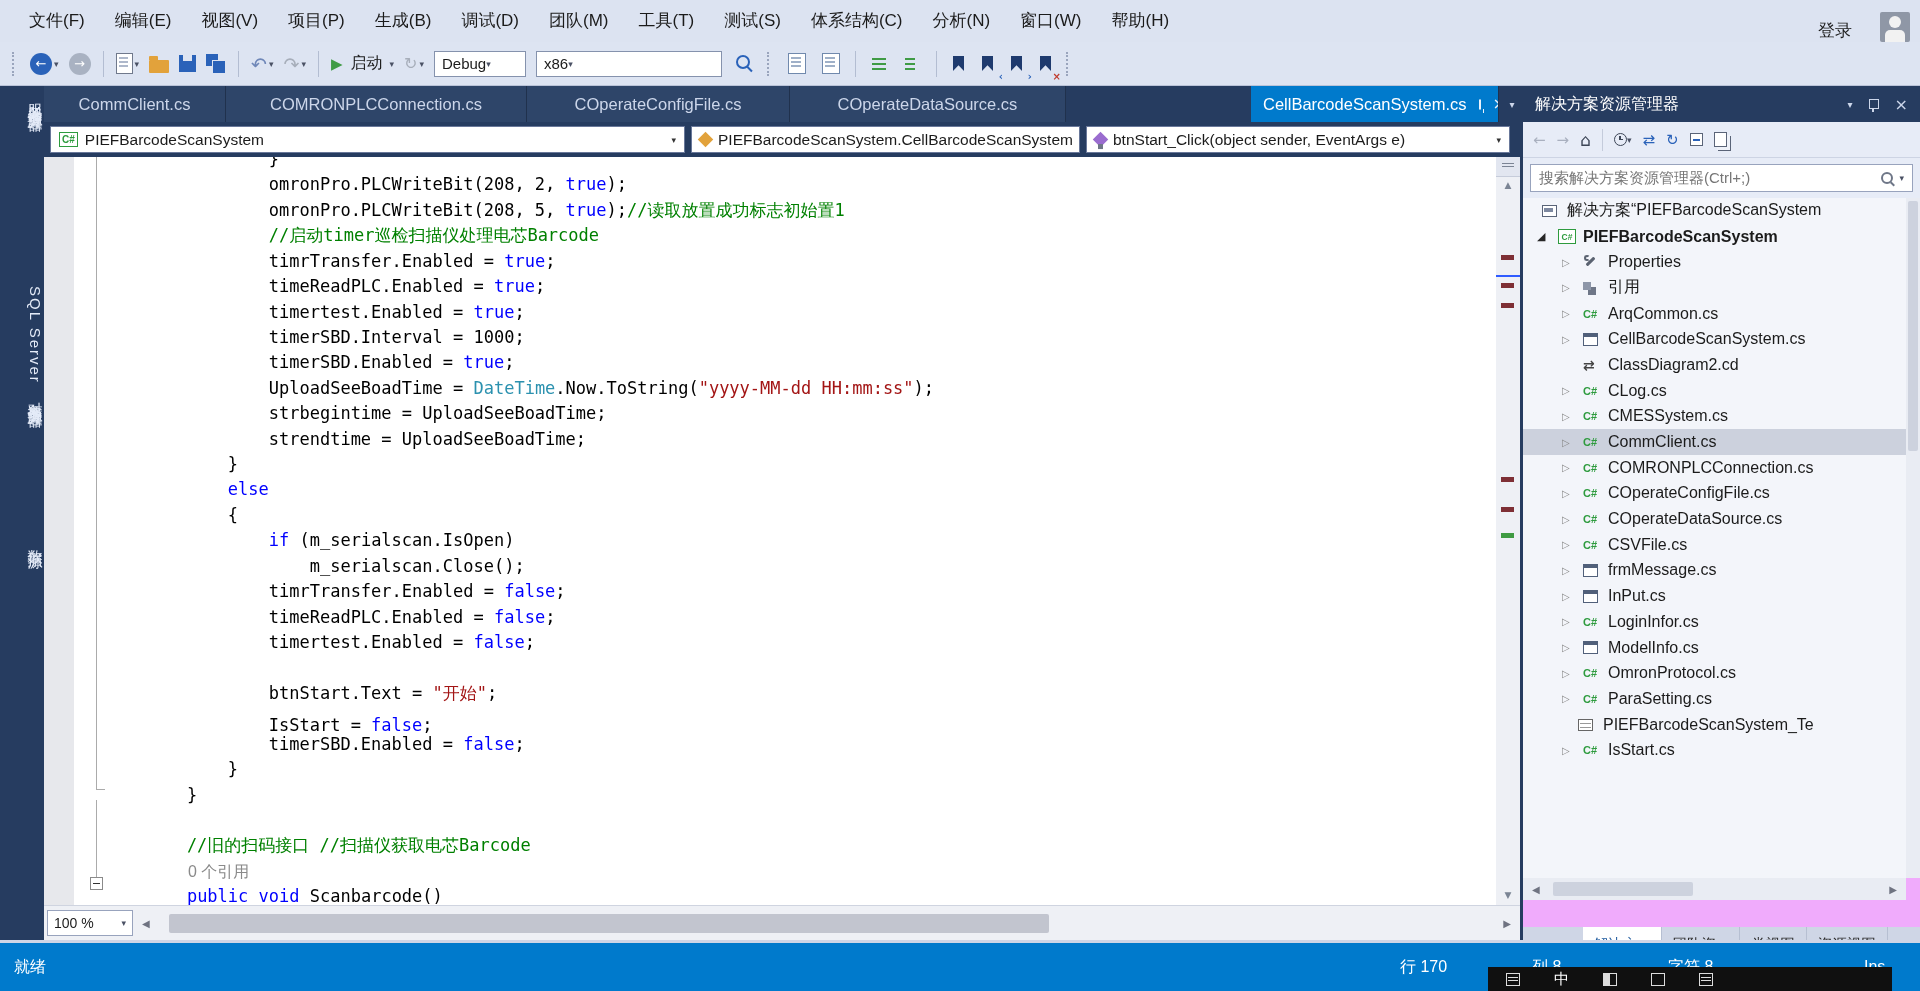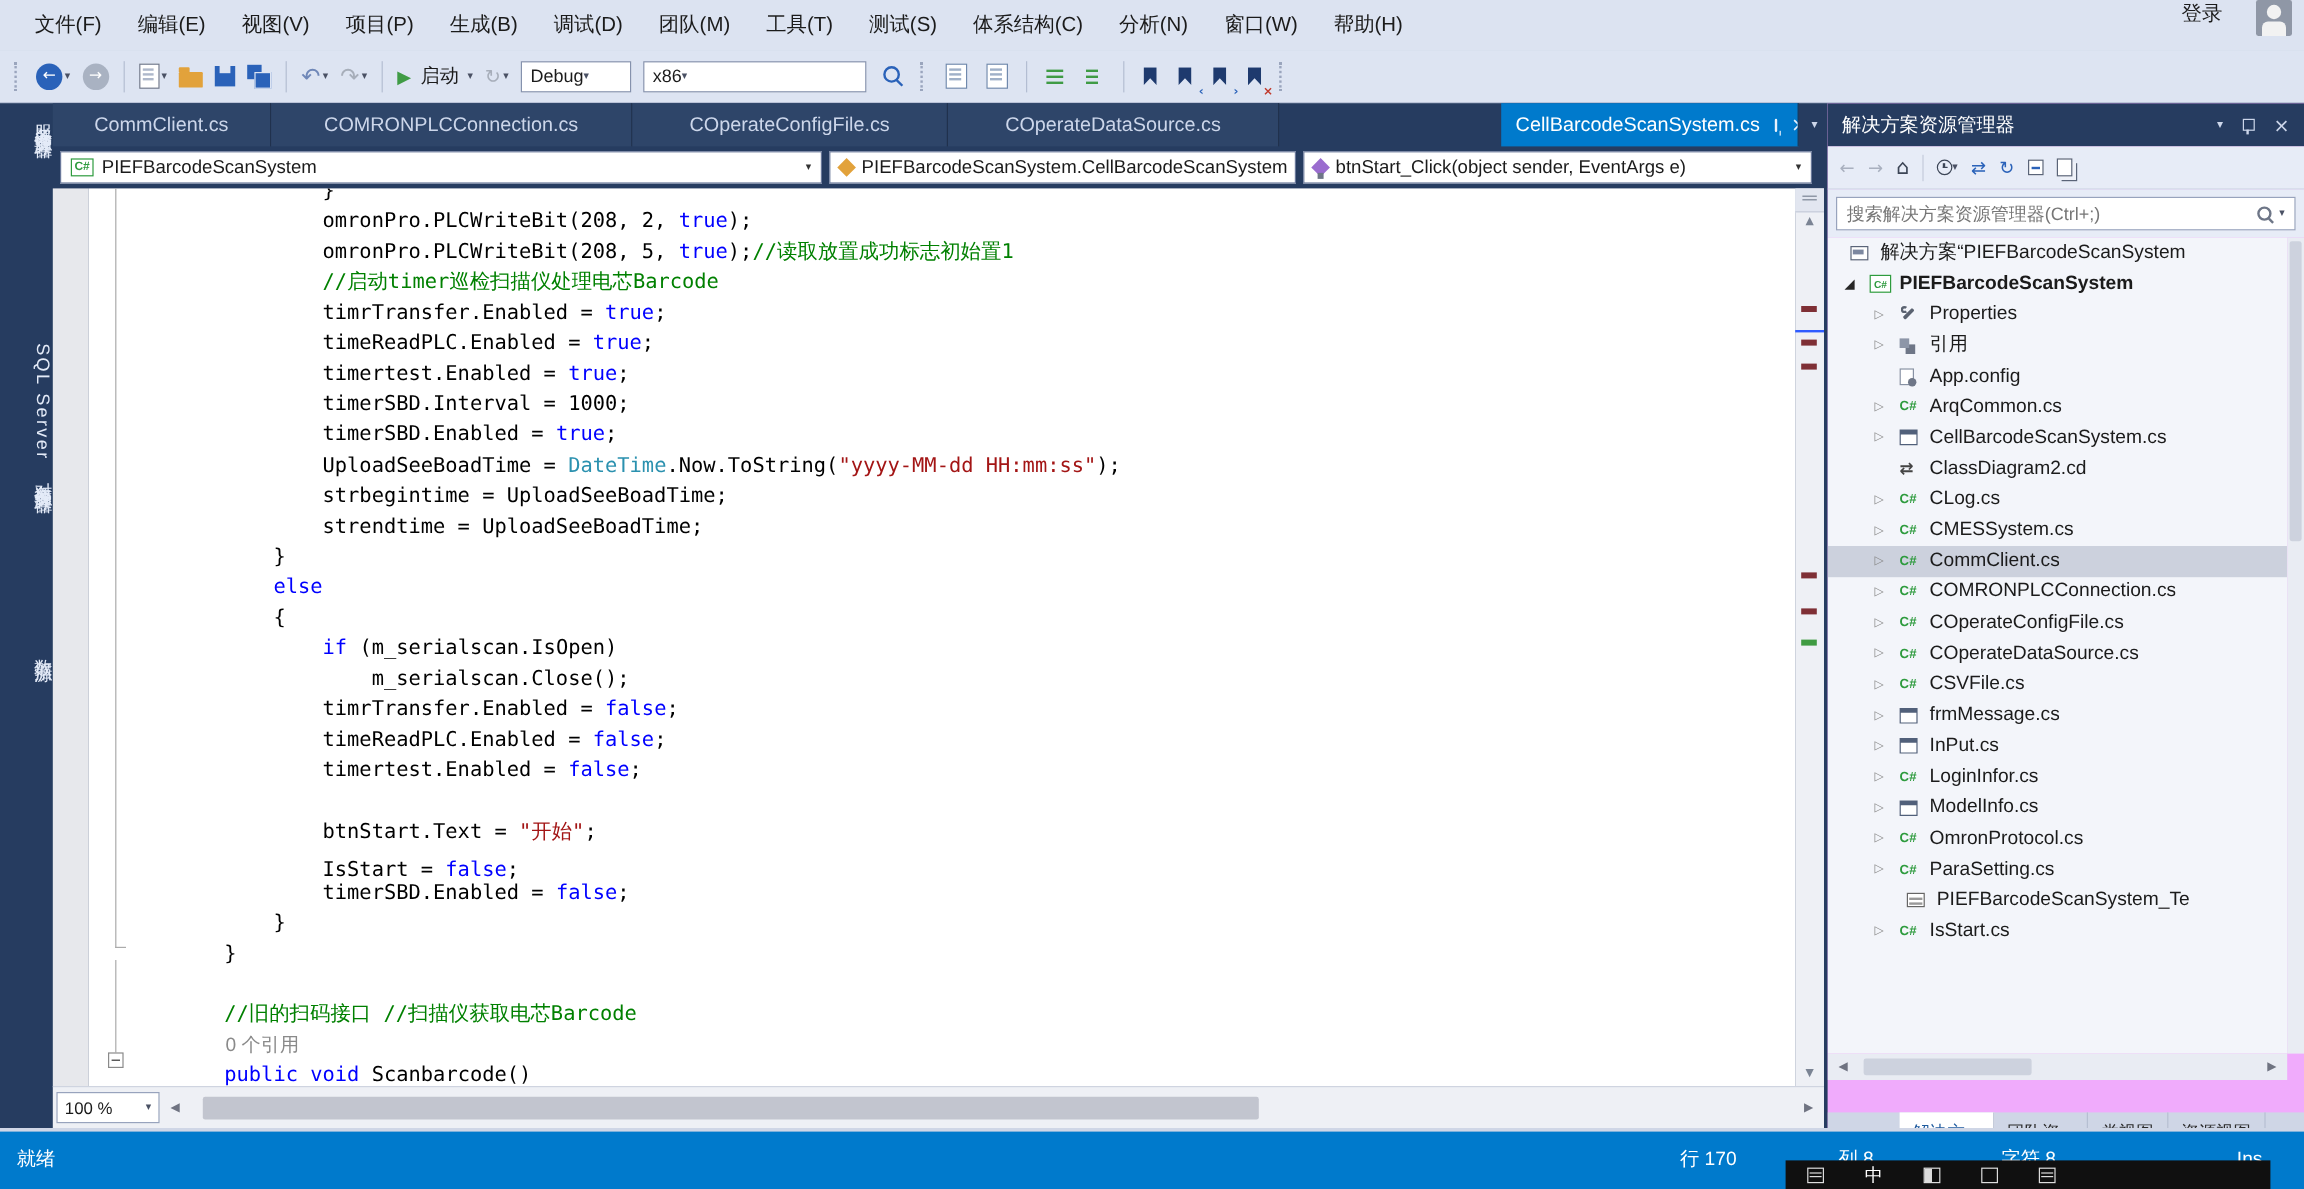--- a/index.html
+++ b/index.html
@@ -1,21 +1,21 @@
 <!DOCTYPE html>
 <html style="--accent: #007acc; --kw: #0000ff; --cm: #008000; --st: #a31515; --ty: #2b91af;"><head>
 <meta charset="utf-8">
 <style>
   html,body{margin:0;padding:0;background:#9aa3b5}
   #root{position:relative;width:1920px;height:991px;background:#cfd6e6;font-family:"Liberation Sans",sans-serif;color:#1b1b1b;overflow:hidden}
 
   
   .menubar{position:absolute;left:0;top:0;width:1920px;height:42px;background:#dce3f1;display:flex;align-items:center;padding-left:14px;box-sizing:border-box}
   .menu-item{padding:0 15px;font-size:17px;line-height:42px;white-space:nowrap}
-  .menu-right{position:absolute;right:10px;top:0;height:42px;display:flex;align-items:flex-start;gap:28px}
+  .menu-right{position:absolute;right:10px;top:0;height:42px;display:flex;align-items:flex-end;gap:28px}
   .signin{font-size:17px}
   .avatar{width:30px;height:30px;background:#8f97a6;position:relative;border-radius:2px;overflow:hidden}
   .avatar::before{content:"";position:absolute;left:9px;top:4px;width:12px;height:12px;border-radius:50%;background:#f2f2f2}
   .avatar::after{content:"";position:absolute;left:5px;top:18px;width:20px;height:12px;background:#f2f2f2;border-radius:5px 5px 0 0}
 
   
   .toolbar{position:absolute;left:0;top:42px;width:1920px;height:44px;background:#dde4f2;border-bottom:1px solid #bac3d8;display:flex;align-items:center;padding-left:8px;box-sizing:border-box;gap:4px}
   .tb-grip{width:5px;height:24px;border-left:2px dotted #9aa5bd;margin:0 4px}
   .tb-sep{width:1px;height:26px;background:#b3bdd2;margin:0 5px}
   .tb-btn{display:flex;align-items:center;height:32px;padding:0 3px;gap:2px}
@@ -445,139 +445,132 @@
           <span class="t-label">Properties</span>
         </div>
         <div class="trow" style="padding-left: 39px;">
           <span class="exp">▷</span>
           <span class="t-ico">
             <span class="i-refs"></span>
           </span>
           <span class="t-label">引用</span>
         </div>
         <div class="trow" style="padding-left: 39px;">
+          <span class="exp">▷</span>
+          <span class="t-ico">
+            <span class="i-cs">C#</span>
+          </span>
+          <span class="t-label">ArqCommon.cs</span>
+        </div>
+        <div class="trow" style="padding-left: 39px;">
+          <span class="exp">▷</span>
+          <span class="t-ico">
+            <span class="i-form"></span>
+          </span>
+          <span class="t-label">CellBarcodeScanSystem.cs</span>
+        </div>
+        <div class="trow" style="padding-left: 39px;">
           <span class="exp"></span>
           <span class="t-ico">
-            <span class="i-config"></span>
-          </span>
-          <span class="t-label">App.config</span>
-        </div>
-        <div class="trow" style="padding-left: 39px;">
-          <span class="exp">▷</span>
-          <span class="t-ico">
-            <span class="i-cs">C#</span>
-          </span>
-          <span class="t-label">ArqCommon.cs</span>
+            <span class="i-diagram">⇄</span>
+          </span>
+          <span class="t-label">ClassDiagram2.cd</span>
+        </div>
+        <div class="trow" style="padding-left: 39px;">
+          <span class="exp">▷</span>
+          <span class="t-ico">
+            <span class="i-cs">C#</span>
+          </span>
+          <span class="t-label">CLog.cs</span>
+        </div>
+        <div class="trow" style="padding-left: 39px;">
+          <span class="exp">▷</span>
+          <span class="t-ico">
+            <span class="i-cs">C#</span>
+          </span>
+          <span class="t-label">CMESSystem.cs</span>
+        </div>
+        <div class="trow sel" style="padding-left: 39px;">
+          <span class="exp">▷</span>
+          <span class="t-ico">
+            <span class="i-cs">C#</span>
+          </span>
+          <span class="t-label">CommClient.cs</span>
+        </div>
+        <div class="trow" style="padding-left: 39px;">
+          <span class="exp">▷</span>
+          <span class="t-ico">
+            <span class="i-cs">C#</span>
+          </span>
+          <span class="t-label">COMRONPLCConnection.cs</span>
+        </div>
+        <div class="trow" style="padding-left: 39px;">
+          <span class="exp">▷</span>
+          <span class="t-ico">
+            <span class="i-cs">C#</span>
+          </span>
+          <span class="t-label">COperateConfigFile.cs</span>
+        </div>
+        <div class="trow" style="padding-left: 39px;">
+          <span class="exp">▷</span>
+          <span class="t-ico">
+            <span class="i-cs">C#</span>
+          </span>
+          <span class="t-label">COperateDataSource.cs</span>
+        </div>
+        <div class="trow" style="padding-left: 39px;">
+          <span class="exp">▷</span>
+          <span class="t-ico">
+            <span class="i-cs">C#</span>
+          </span>
+          <span class="t-label">CSVFile.cs</span>
         </div>
         <div class="trow" style="padding-left: 39px;">
           <span class="exp">▷</span>
           <span class="t-ico">
             <span class="i-form"></span>
           </span>
-          <span class="t-label">CellBarcodeScanSystem.cs</span>
-        </div>
-        <div class="trow" style="padding-left: 39px;">
-          <span class="exp"></span>
-          <span class="t-ico">
-            <span class="i-diagram">⇄</span>
-          </span>
-          <span class="t-label">ClassDiagram2.cd</span>
-        </div>
-        <div class="trow" style="padding-left: 39px;">
-          <span class="exp">▷</span>
-          <span class="t-ico">
-            <span class="i-cs">C#</span>
-          </span>
-          <span class="t-label">CLog.cs</span>
-        </div>
-        <div class="trow" style="padding-left: 39px;">
-          <span class="exp">▷</span>
-          <span class="t-ico">
-            <span class="i-cs">C#</span>
-          </span>
-          <span class="t-label">CMESSystem.cs</span>
-        </div>
-        <div class="trow sel" style="padding-left: 39px;">
-          <span class="exp">▷</span>
-          <span class="t-ico">
-            <span class="i-cs">C#</span>
-          </span>
-          <span class="t-label">CommClient.cs</span>
-        </div>
-        <div class="trow" style="padding-left: 39px;">
-          <span class="exp">▷</span>
-          <span class="t-ico">
-            <span class="i-cs">C#</span>
-          </span>
-          <span class="t-label">COMRONPLCConnection.cs</span>
-        </div>
-        <div class="trow" style="padding-left: 39px;">
-          <span class="exp">▷</span>
-          <span class="t-ico">
-            <span class="i-cs">C#</span>
-          </span>
-          <span class="t-label">COperateConfigFile.cs</span>
-        </div>
-        <div class="trow" style="padding-left: 39px;">
-          <span class="exp">▷</span>
-          <span class="t-ico">
-            <span class="i-cs">C#</span>
-          </span>
-          <span class="t-label">COperateDataSource.cs</span>
-        </div>
-        <div class="trow" style="padding-left: 39px;">
-          <span class="exp">▷</span>
-          <span class="t-ico">
-            <span class="i-cs">C#</span>
-          </span>
-          <span class="t-label">CSVFile.cs</span>
+          <span class="t-label">frmMessage.cs</span>
         </div>
         <div class="trow" style="padding-left: 39px;">
           <span class="exp">▷</span>
           <span class="t-ico">
             <span class="i-form"></span>
           </span>
-          <span class="t-label">frmMessage.cs</span>
+          <span class="t-label">InPut.cs</span>
+        </div>
+        <div class="trow" style="padding-left: 39px;">
+          <span class="exp">▷</span>
+          <span class="t-ico">
+            <span class="i-cs">C#</span>
+          </span>
+          <span class="t-label">LoginInfor.cs</span>
         </div>
         <div class="trow" style="padding-left: 39px;">
           <span class="exp">▷</span>
           <span class="t-ico">
             <span class="i-form"></span>
           </span>
-          <span class="t-label">InPut.cs</span>
-        </div>
-        <div class="trow" style="padding-left: 39px;">
-          <span class="exp">▷</span>
-          <span class="t-ico">
-            <span class="i-cs">C#</span>
-          </span>
-          <span class="t-label">LoginInfor.cs</span>
-        </div>
-        <div class="trow" style="padding-left: 39px;">
-          <span class="exp">▷</span>
-          <span class="t-ico">
-            <span class="i-form"></span>
-          </span>
           <span class="t-label">ModelInfo.cs</span>
         </div>
         <div class="trow" style="padding-left: 39px;">
           <span class="exp">▷</span>
           <span class="t-ico">
             <span class="i-cs">C#</span>
           </span>
           <span class="t-label">OmronProtocol.cs</span>
         </div>
         <div class="trow" style="padding-left: 39px;">
           <span class="exp">▷</span>
           <span class="t-ico">
             <span class="i-cs">C#</span>
           </span>
           <span class="t-label">ParaSetting.cs</span>
         </div>
-        <div class="trow" style="padding-left: 45px;">
+        <div class="trow" style="padding-left: 34px;">
           <span class="exp"></span>
           <span class="t-ico">
             <span class="i-grid"></span>
           </span>
           <span class="t-label">PIEFBarcodeScanSystem_Te</span>
         </div>
         <div class="trow" style="padding-left: 39px;">
           <span class="exp">▷</span>
           <span class="t-ico">
             <span class="i-cs">C#</span>

